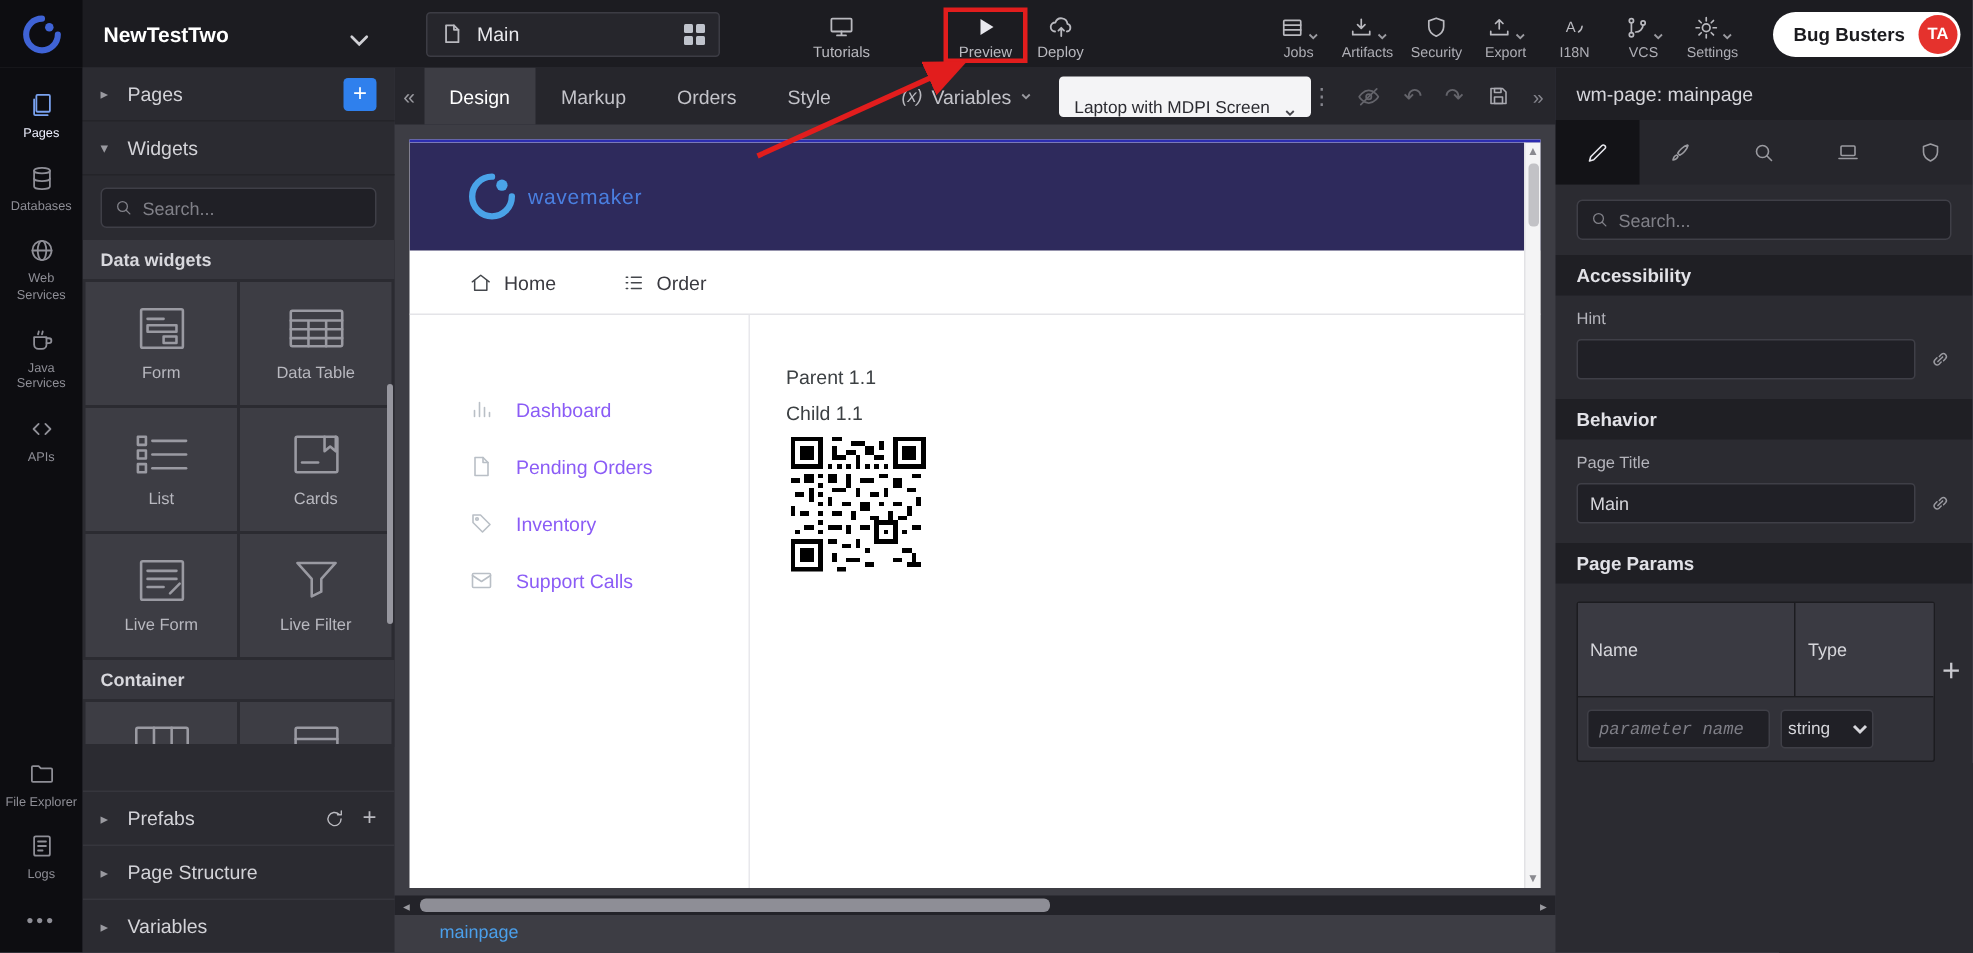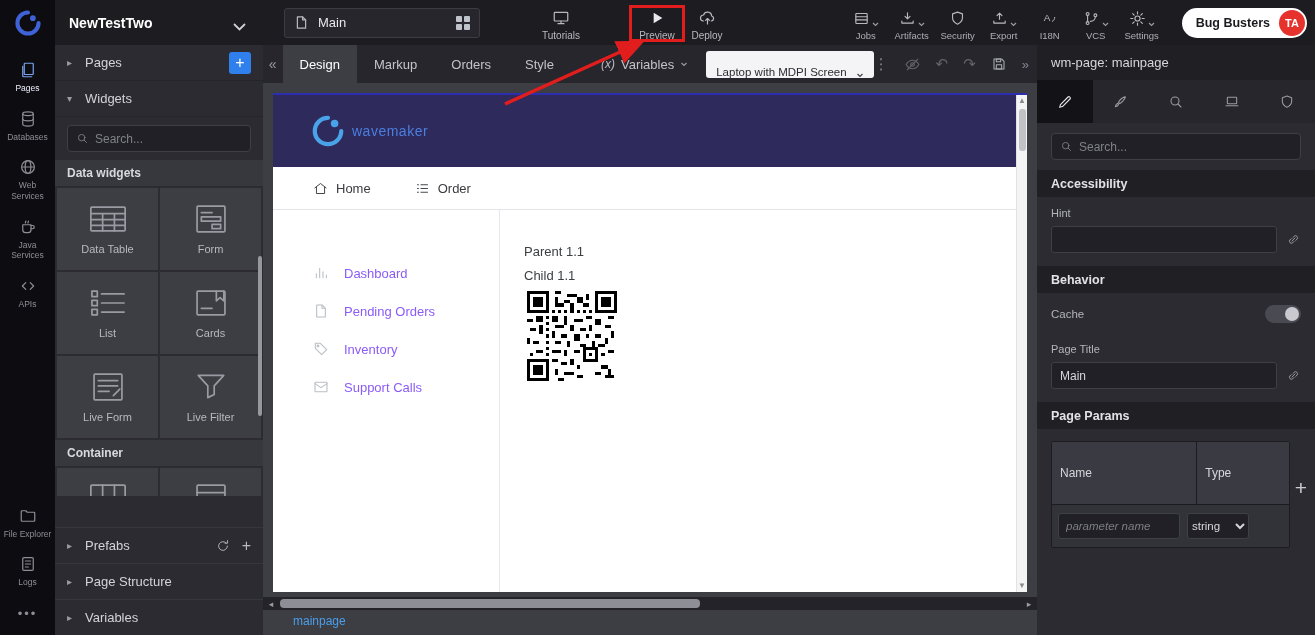--- a/index.html
+++ b/index.html
@@ -116,21 +116,21 @@
   .tog-lbl{font-size:11.5px;color:#b4b4bb}
   .toggle{width:36px;height:18px;border-radius:9px;background:#4a4a52;position:relative;cursor:pointer}
   .toggle .knob{position:absolute;right:2px;top:2px;width:14px;height:14px;border-radius:50%;background:#c9c9cf}
   .pp-wrap{display:flex;align-items:flex-start;padding:12px 4px 0 14px;gap:3px}
   .pp-table{flex:1;border:1px solid #1c1c20;background:#323239;border-radius:2px}
   .pp-head{display:flex;background:#3a3a42;border-bottom:1px solid #1c1c20}
   .pp-head .hc{padding:24px 8px;font-size:12px;color:#d6d6db}
   .hc.n{flex:1.7;border-right:1px solid #1c1c20}
   .hc.t{flex:1}
   .pp-row{display:flex;align-items:center;padding:8px 6px;gap:7px}
-  .pp-input{width:122px;height:26px;background:#202026;border:1px solid #3f3f47;border-radius:3px;color:#d6d6db;font-size:11.5px;padding:0 7px;font-family:Liberation Sans, sans-serif;outline:none}
+  .pp-input{width:122px;height:26px;background:#202026;border:1px solid #3f3f47;border-radius:3px;color:#d6d6db;font-size:11.5px;padding:0 7px;font-family:Liberation Mono, monospace;outline:none}
   .pp-input::placeholder{color:#7e7e86;font-style:italic}
   .pp-select{height:26px;background:#202026;border:1px solid #3f3f47;border-radius:3px;color:#d6d6db;font-size:11.5px;width:62px;font-family:inherit;outline:none}
   .pp-add{font-size:21px;color:#c9c9cf;padding:36px 4px 0 2px;cursor:pointer;line-height:1}
 
   
   #annotation-arrow{position:absolute;left:0;top:0;width:1315px;height:635px;pointer-events:none;z-index:60}
 </style>
 </head>
 <body>
 
@@ -386,39 +386,39 @@
             <circle cx="10.5" cy="10.5" r="6"></circle>
             <path d="M15 15l4.5 4.5"></path>
           </svg>
         </span>
       <input type="text" placeholder="Search..." style="">
     </div>
   </div>
   <div class="widget-scroll">
     <div class="group-hdr">Data widgets</div>
     <div class="wgrid">
-      <div class="wcell">
-        <span>
-            <svg class="ic" width="42" height="30" viewBox="0 0 36 28" stroke-width="1.4">
-              <rect x="2" y="3" width="32" height="22" rx="1"></rect>
-              <path d="M2 9h32M2 14.5h32M2 20h32M13 9v16M24 9v16"></path>
-            </svg>
-          </span>
-        <span>Data Table</span>
-      </div>
       <div class="wcell">
         <span>
             <svg class="ic" width="36" height="30" viewBox="0 0 32 28" stroke-width="1.4">
               <rect x="3" y="2" width="26" height="24" rx="1"></rect>
               <path d="M7 8h10"></path>
               <rect x="7" y="12" width="18" height="4"></rect>
               <rect x="17" y="19" width="8" height="4"></rect>
             </svg>
           </span>
         <span>Form</span>
+      </div>
+      <div class="wcell">
+        <span>
+            <svg class="ic" width="42" height="30" viewBox="0 0 36 28" stroke-width="1.4">
+              <rect x="2" y="3" width="32" height="22" rx="1"></rect>
+              <path d="M2 9h32M2 14.5h32M2 20h32M13 9v16M24 9v16"></path>
+            </svg>
+          </span>
+        <span>Data Table</span>
       </div>
       <div class="wcell">
         <span>
             <svg class="ic" width="40" height="30" viewBox="0 0 36 28" stroke-width="1.4">
               <rect x="3" y="3" width="5" height="5"></rect>
               <path d="M12 5.5h21"></path>
               <rect x="3" y="11.5" width="5" height="5"></rect>
               <path d="M12 14h21"></path>
               <rect x="3" y="20" width="5" height="5"></rect>
               <path d="M12 22.5h21"></path>
@@ -789,26 +789,20 @@
           <svg class="ic" width="15" height="15" viewBox="0 0 24 24">
             <path d="M9.5 14.5l5-5"></path>
             <path d="M8.5 10.5l-2.3 2.3a3.2 3.2 0 0 0 4.5 4.5l2.3-2.3"></path>
             <path d="M15.5 13.5l2.3-2.3a3.2 3.2 0 0 0-4.5-4.5l-2.3 2.3"></path>
           </svg>
         </span>
     </div>
   </div>
 
   <div class="rp-sec">Behavior</div>
-  <div class="rp-toggle-row">
-    <span class="tog-lbl">Cache</span>
-    <span class="toggle">
-        <span class="knob"></span>
-      </span>
-  </div>
   <div class="rp-field">
     <div class="rp-label">Page Title</div>
     <div class="rp-input-row">
       <input class="rp-input" type="text" value="Main" style="">
       <span class="bind-ic">
           <svg class="ic" width="15" height="15" viewBox="0 0 24 24">
             <path d="M9.5 14.5l5-5"></path>
             <path d="M8.5 10.5l-2.3 2.3a3.2 3.2 0 0 0 4.5 4.5l2.3-2.3"></path>
             <path d="M15.5 13.5l2.3-2.3a3.2 3.2 0 0 0-4.5-4.5l-2.3 2.3"></path>
           </svg>

